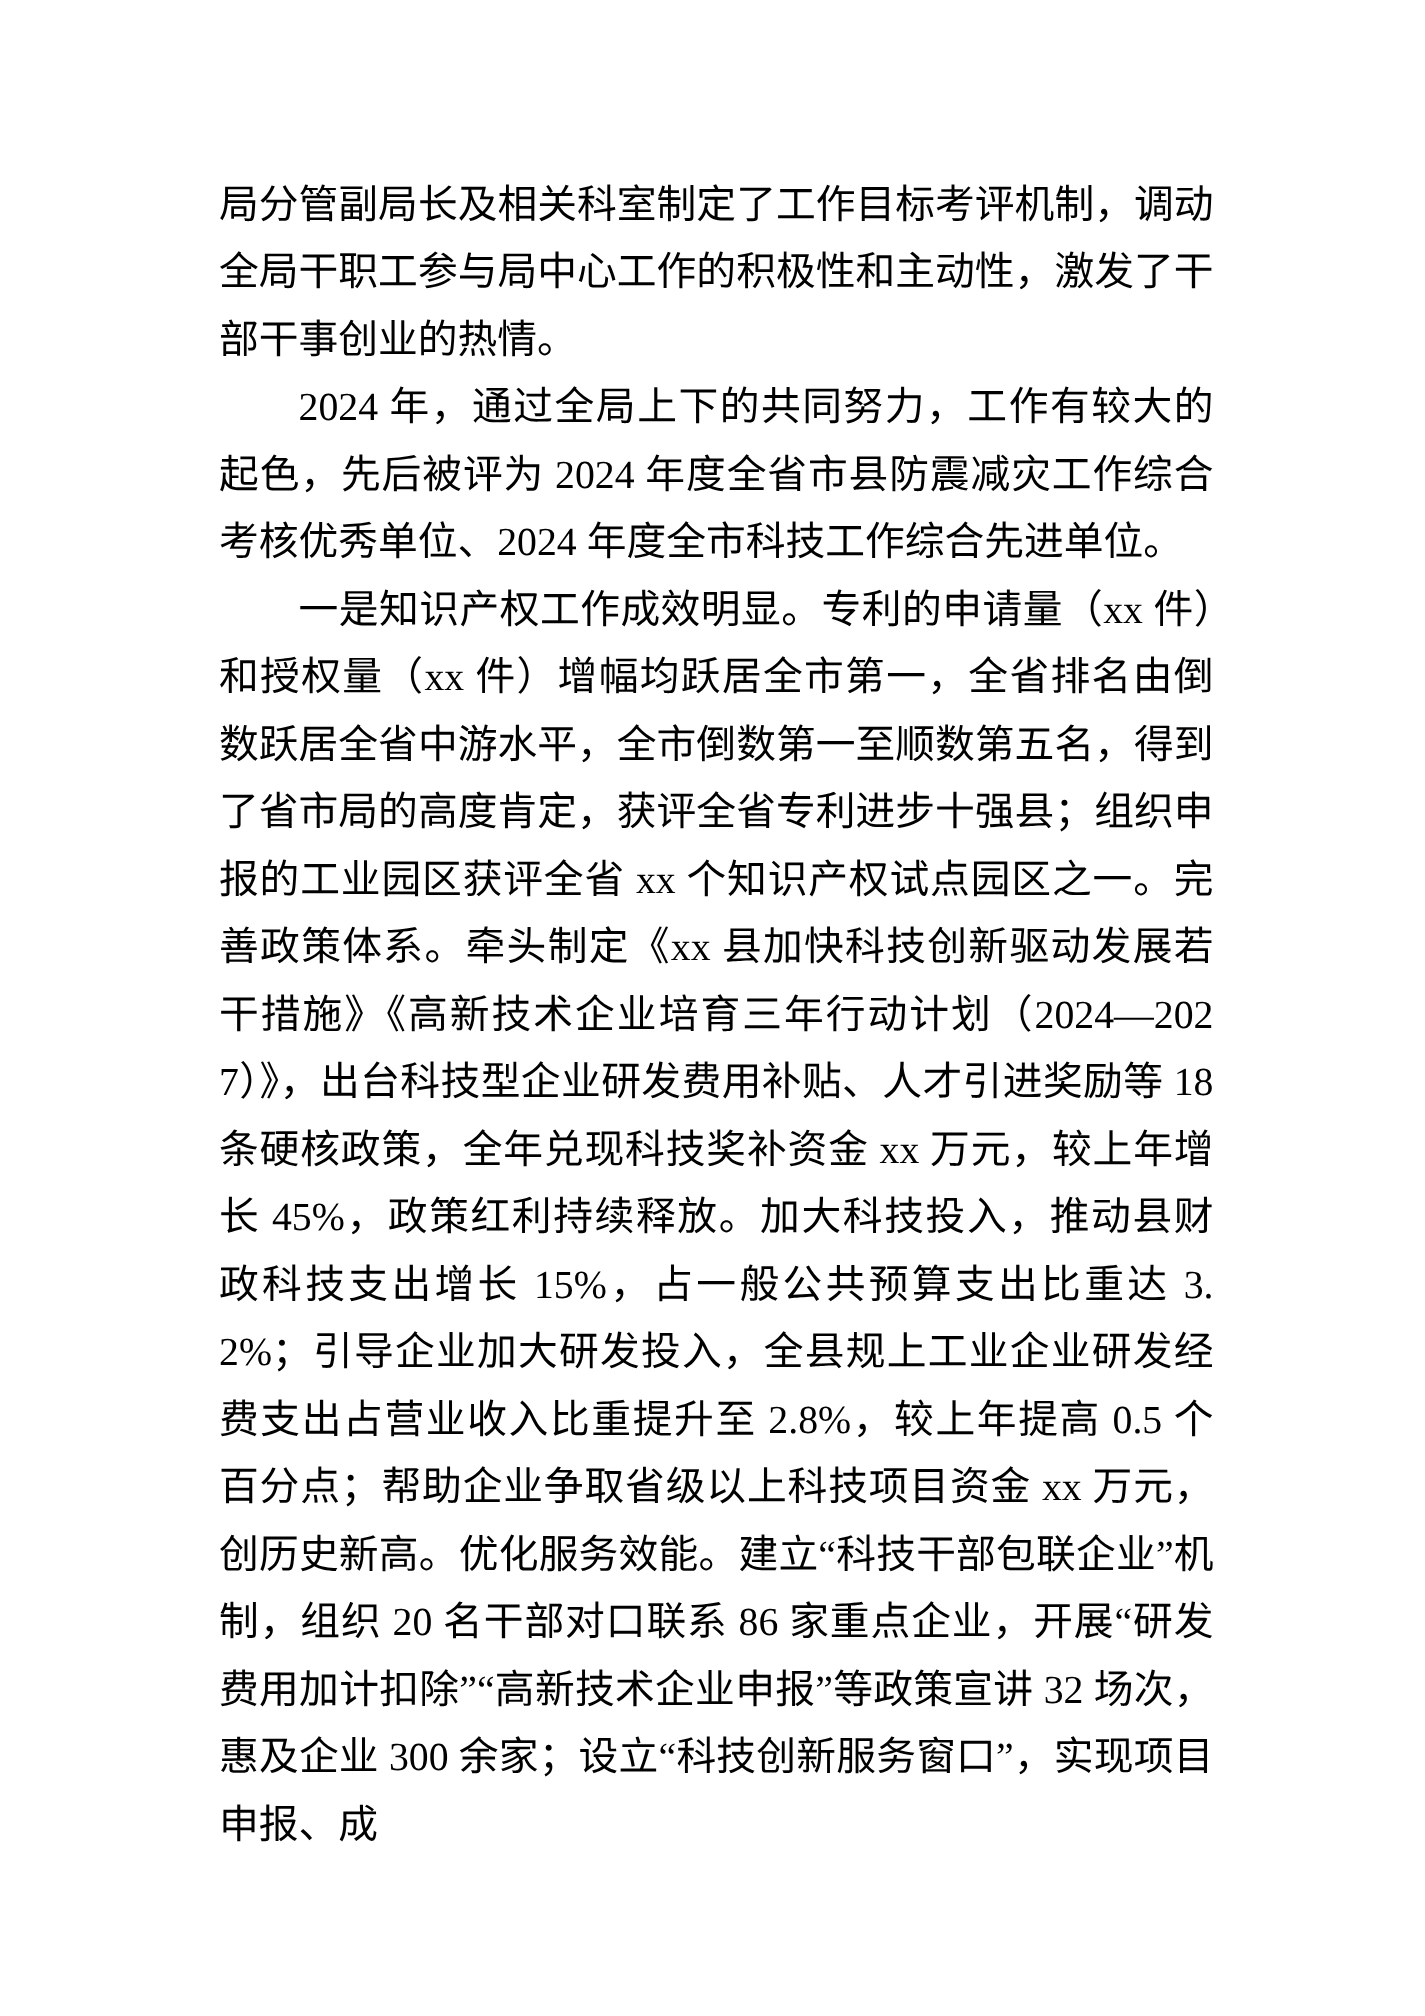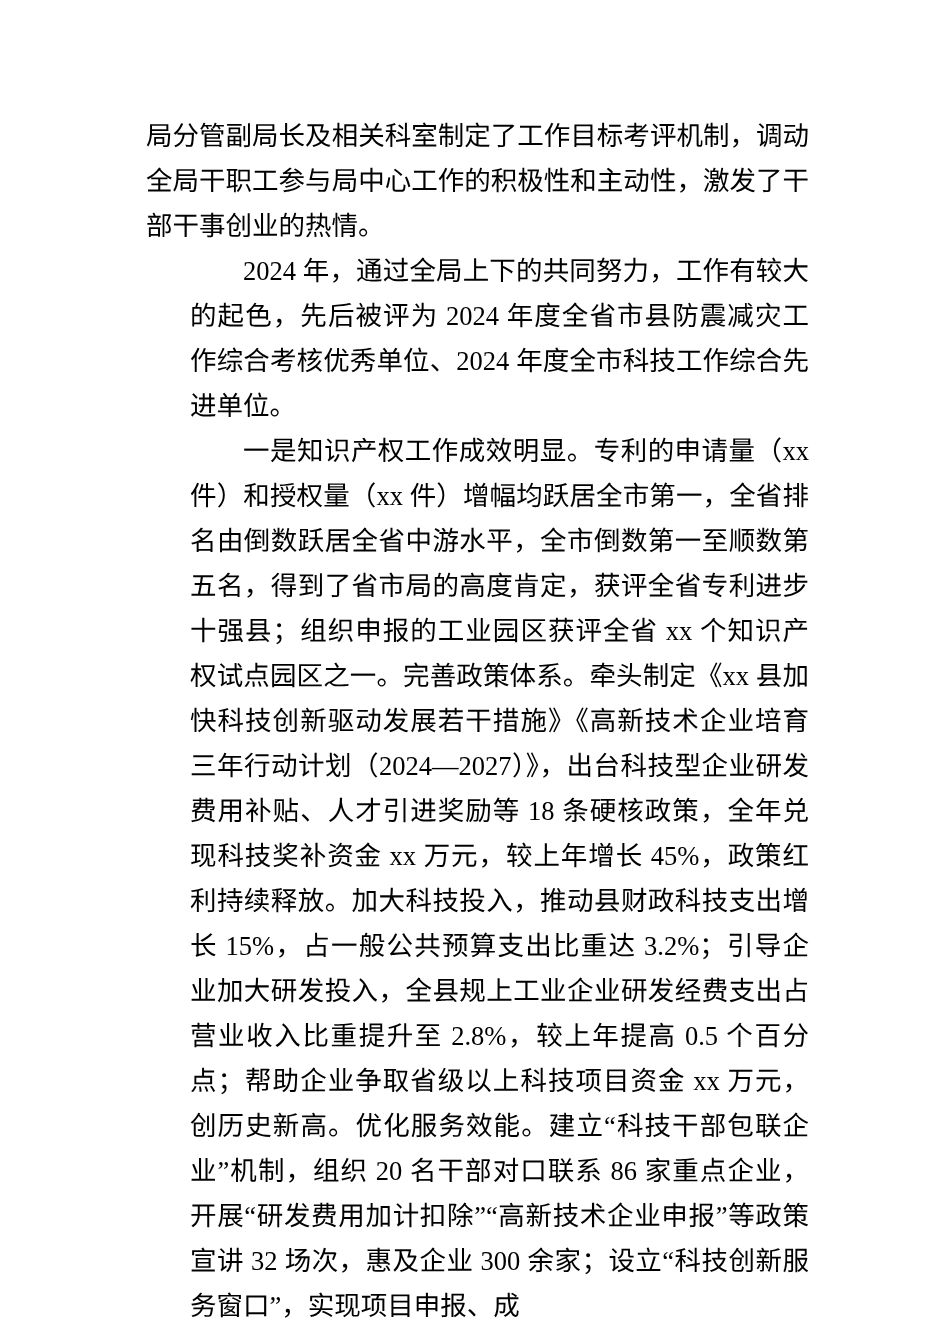--- a/index.html
+++ b/index.html
@@ -21,21 +21,20 @@
     color: #000000;
     text-align: justify;
   }
   .para {
     margin: 0;
     padding: 0;
     word-break: break-all;
   }
   .para.indent {
     text-indent: 2em;
-    margin-left: 44px;
   }
   .run {
     font-weight: normal;
   }
   .run-bold {
     font-weight: 400;
   }
 </style>
 </head>
 <body>

